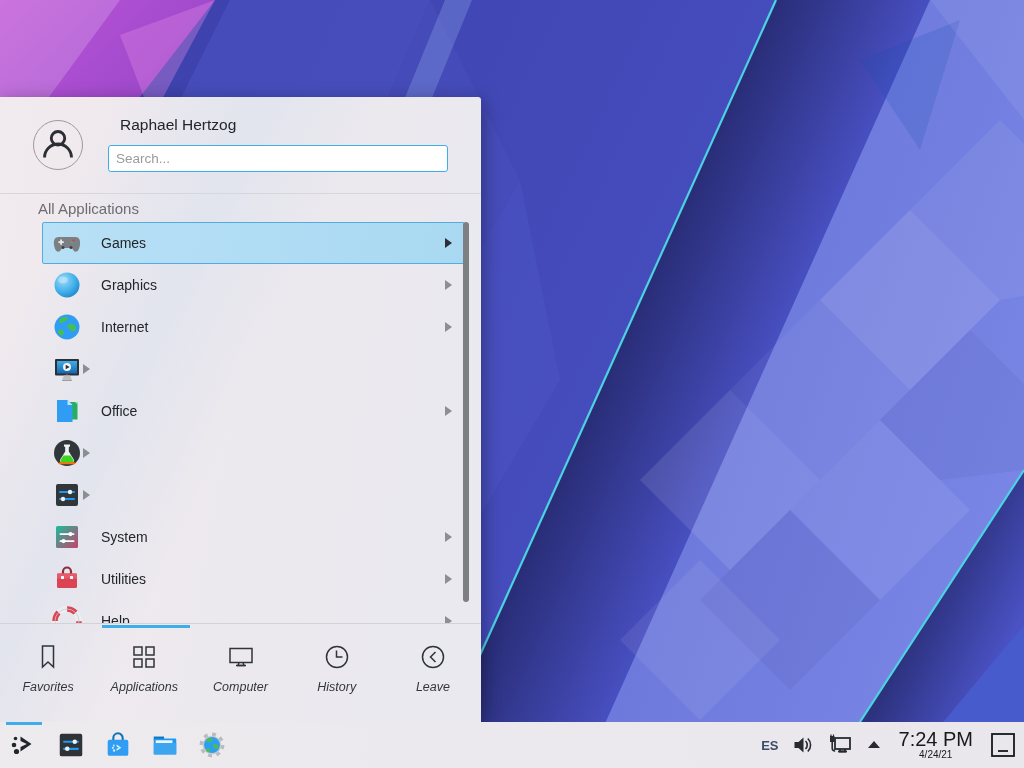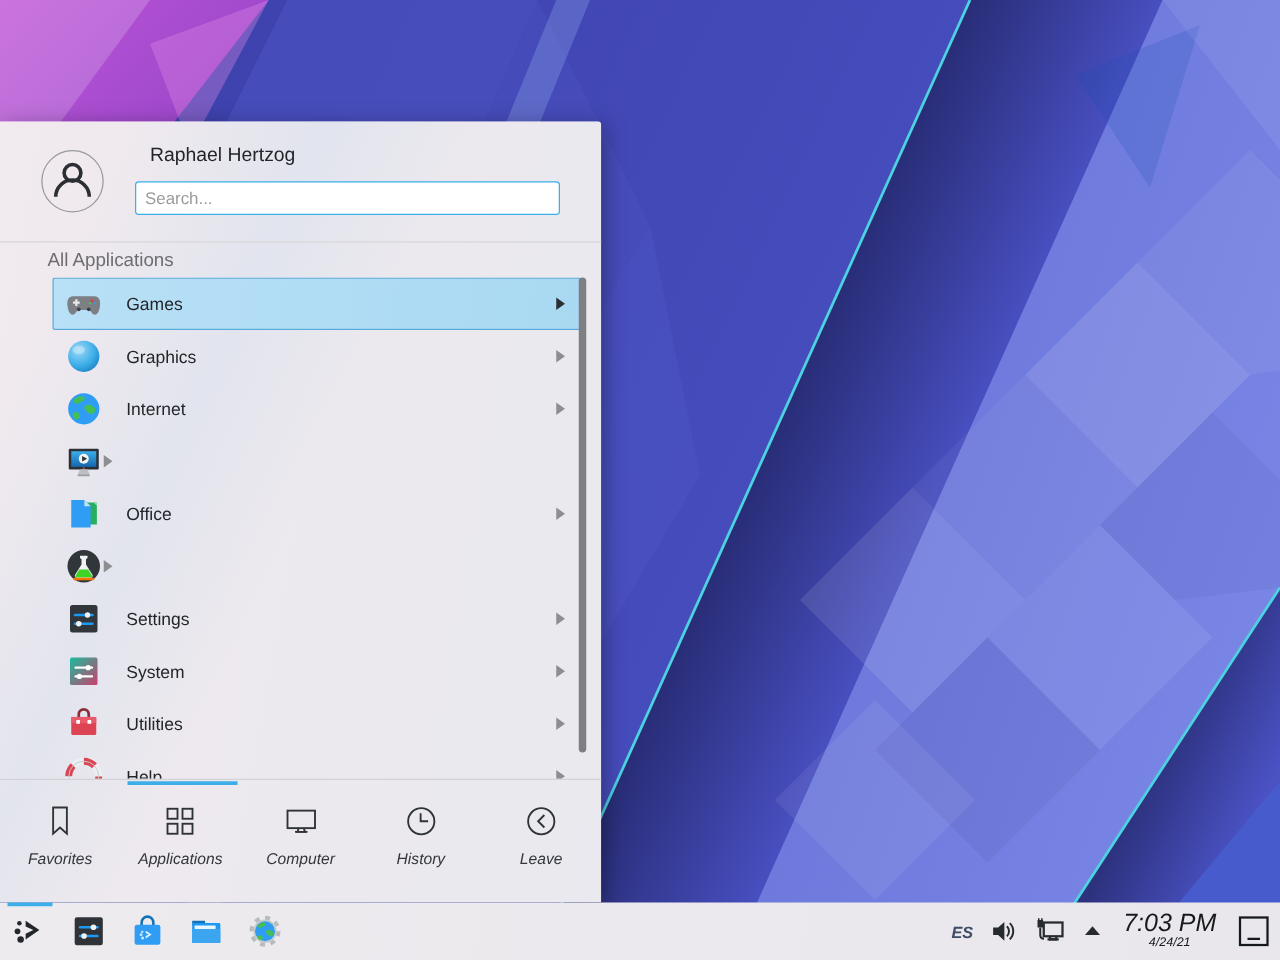--- a/index.html
+++ b/index.html
@@ -37,21 +37,21 @@
   .tab{flex:1;display:flex;flex-direction:column;align-items:center;gap:8px;}
   .tab-icon{width:30px;height:30px;}
   .tab-label{font-size:12.5px;color:#33373b;}
 
   
   .taskbar{position:absolute;left:0;bottom:0;width:1024px;height:46px;
     background:linear-gradient(100deg,#edebee 0%,#e9e7ec 100%);display:flex;align-items:center;}
   .launchers{display:flex;align-items:center;gap:15px;padding-left:8px;}
   .task-btn{position:relative;width:32px;height:32px;display:flex;align-items:center;justify-content:center;}
   .active-line{position:absolute;left:-2px;top:-7px;width:36px;height:3px;background:#3daee9;}
-  .tray{position:absolute;right:0;top:0;height:100%;display:flex;align-items:center;gap:13px;padding-right:8px;font-style:italic;}
+  .tray{position:absolute;right:0;top:0;height:100%;display:flex;align-items:center;gap:13px;padding-right:8px;}
   .kb-layout{font-size:13px;font-weight:bold;color:#3e4b66;}
   .clock{display:flex;flex-direction:column;align-items:center;line-height:1.05;margin:0 4px;}
   .clock-time{font-size:20px;color:#17191b;}
   .clock-date{font-size:10px;color:#17191b;}
   .showdesk{width:26px;height:26px;}
 </style>
 </head>
 <body>
 
 <div class="desktop">
@@ -214,21 +214,20 @@
       </div>
 
       <div class="cat-row">
         <svg class="cat-icon" viewBox="0 0 32 32">
           <rect x="5" y="5" width="22" height="22" rx="2" fill="#31363b"></rect>
           <rect x="8" y="12" width="16" height="2" rx="1" fill="#1d99f3"></rect>
           <circle cx="19" cy="13" r="2.2" fill="#eff1f2"></circle>
           <rect x="8" y="19" width="16" height="2" rx="1" fill="#1d99f3"></rect>
           <circle cx="12" cy="20" r="2.2" fill="#eff1f2"></circle>
         </svg>
-        <span class="cat-label">Settings</span>
         <span class="cat-arrow"></span>
       </div>
 
       <div class="cat-row">
         <svg class="cat-icon" viewBox="0 0 32 32">
           <defs>
               <linearGradient id="sysg" x1="0" y1="0" x2="1" y2="1">
             <stop offset="0" stop-color="#1abc9c"></stop>
                 <stop offset="1" stop-color="#c9406e"></stop>
           </linearGradient>
@@ -384,21 +383,21 @@
         <rect x="3" y="3" width="4.5" height="6" fill="#272b30"></rect>
         <path d="M4 3V1.5M6.5 3V1.5" stroke="#272b30" stroke-width="1.2"></path>
         <path d="M5.2 9v6c0 2 1.5 3 3 3" fill="none" stroke="#272b30" stroke-width="1.6"></path>
       </svg>
 
       <svg width="16" height="12" viewBox="0 0 16 12">
         <path d="M8 2l6 7H2z" fill="#272b30"></path>
       </svg>
 
       <div class="clock">
-        <span class="clock-time">7:03 PM</span>
+        <span class="clock-time">7:24 PM</span>
         <span class="clock-date">4/24/21</span>
       </div>
 
       <svg class="showdesk" viewBox="0 0 26 26">
         <rect x="2" y="2" width="22" height="22" fill="none" stroke="#16191c" stroke-width="1.8"></rect>
         <path d="M8 19h10" stroke="#16191c" stroke-width="1.8"></path>
       </svg>
     </div>
   </div>
 

